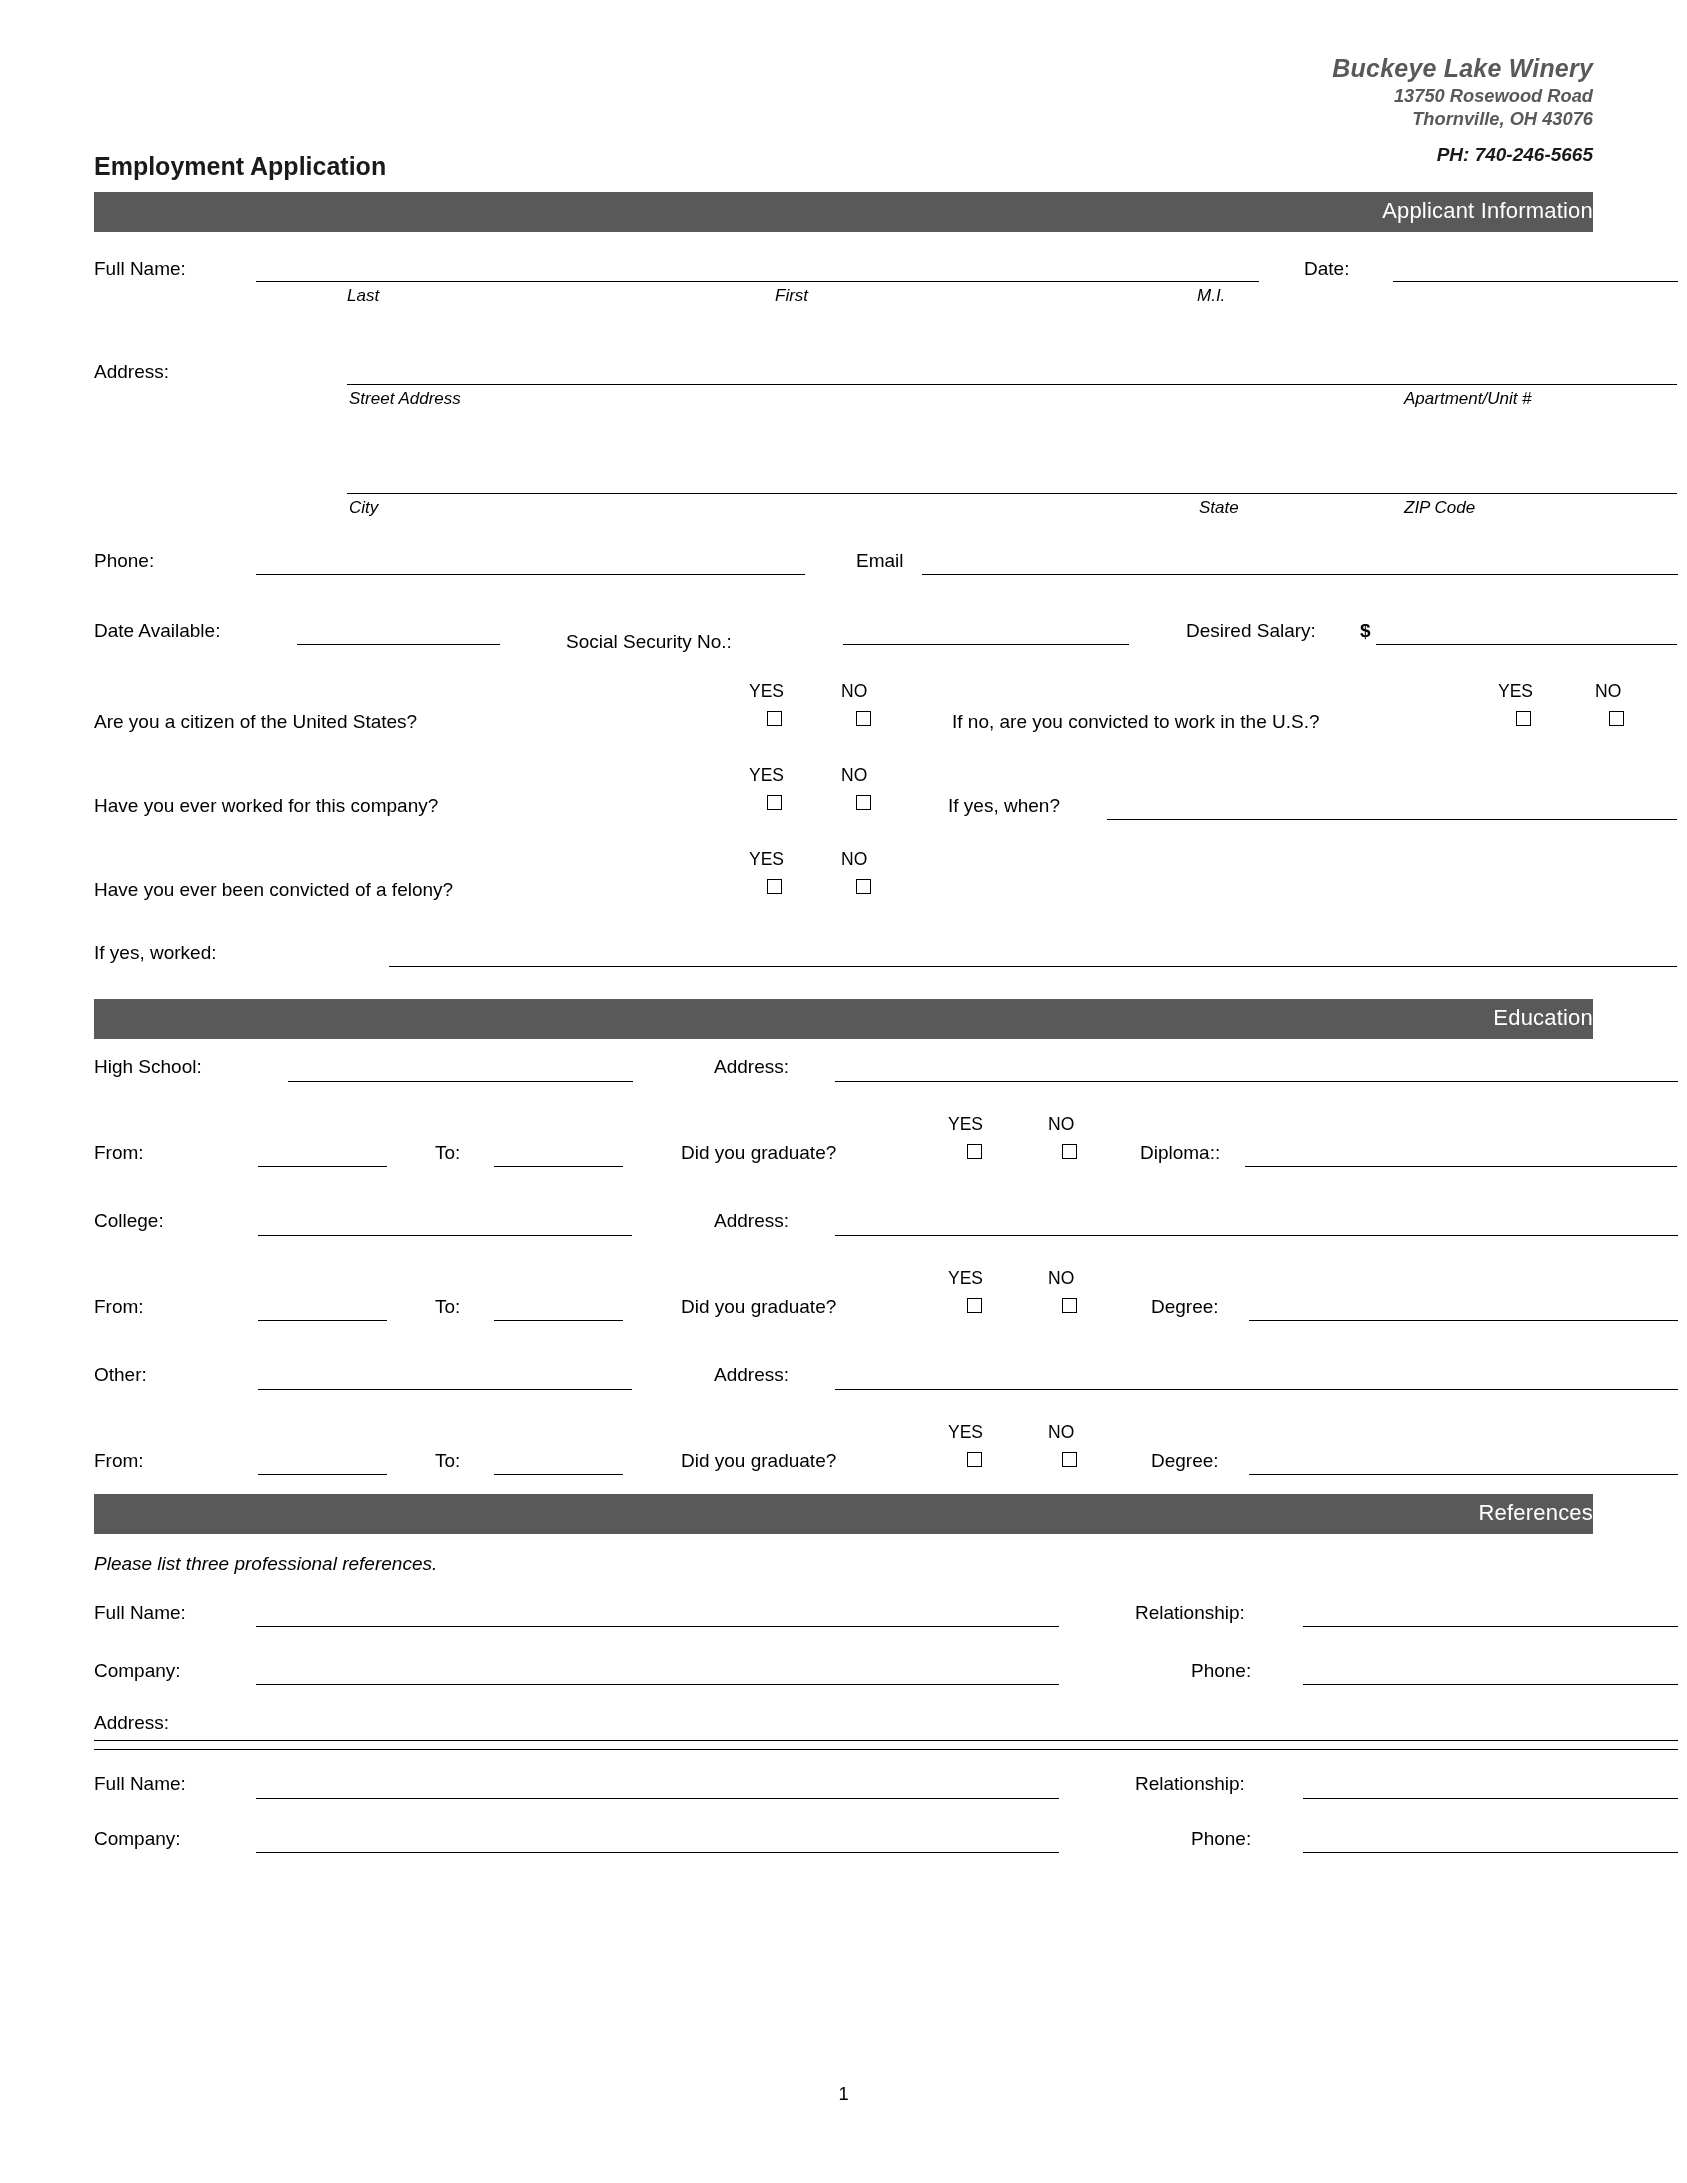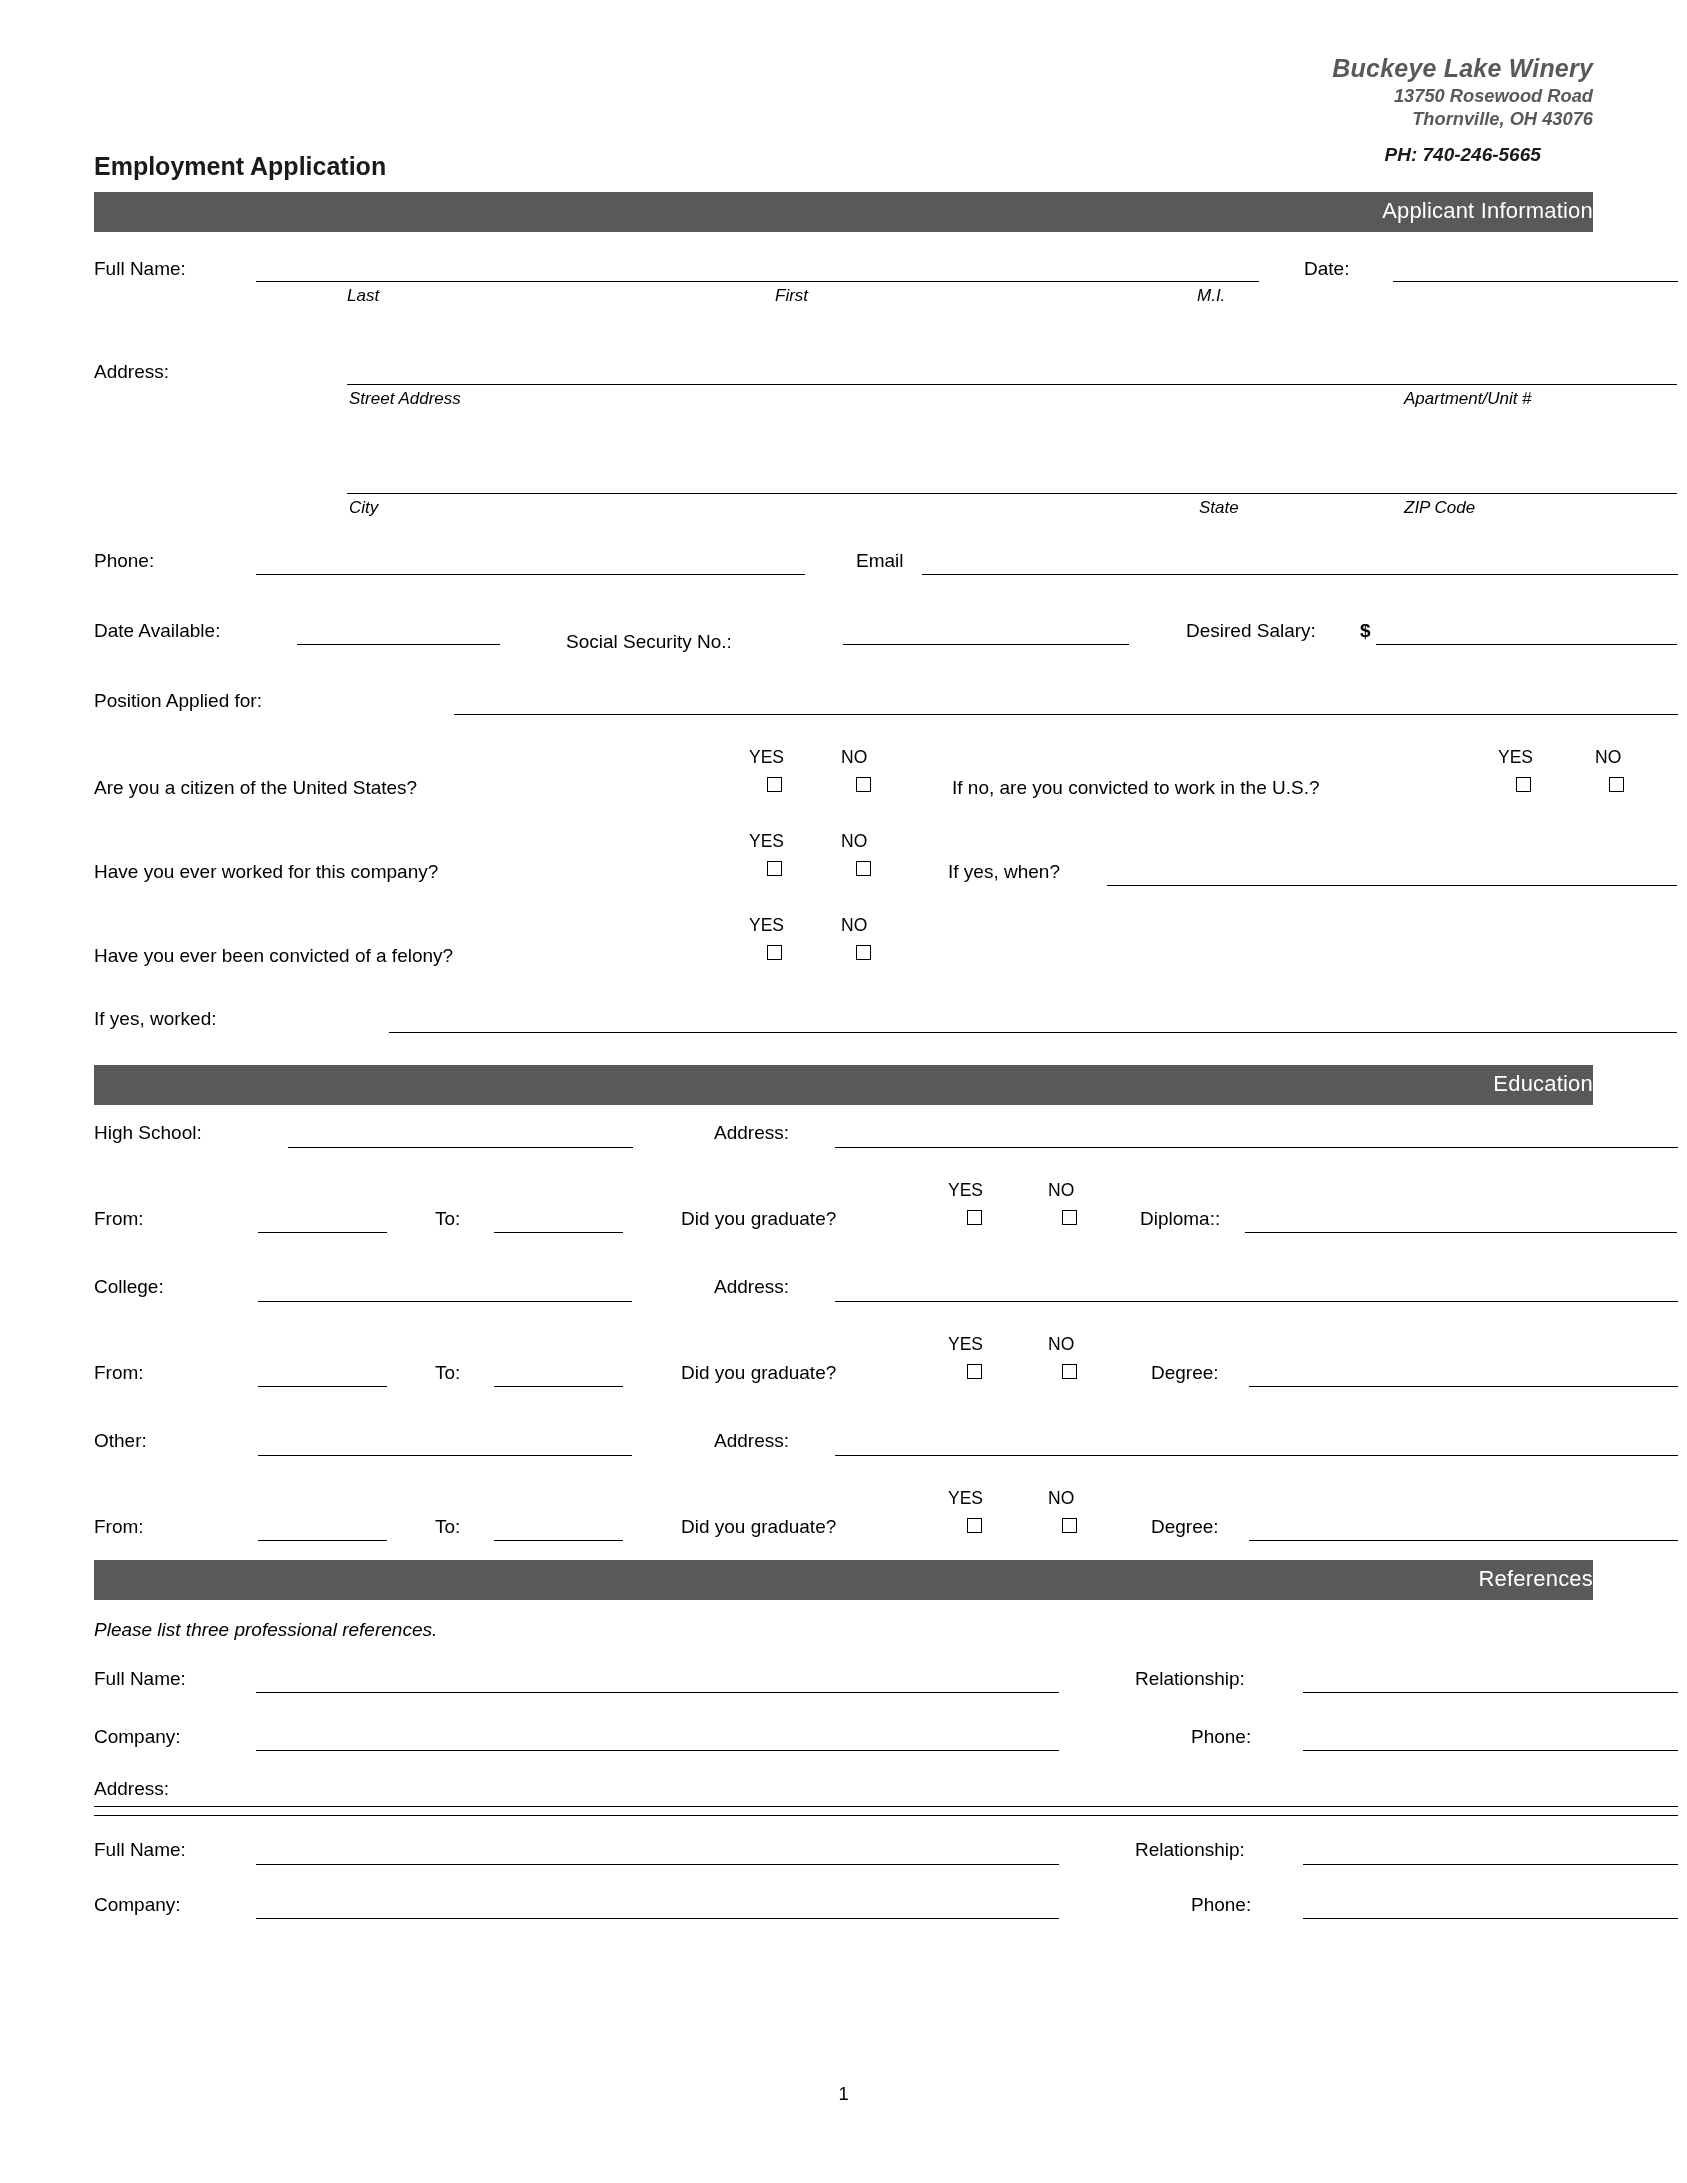--- a/index.html
+++ b/index.html
@@ -49,21 +49,20 @@
   .company-addr {
     font-size: 18.3px;
     font-weight: bold;
     color: #595959;
   }
   .company-phone {
     font-size: 19px;
     font-weight: bold;
     color: #1a1a1a;
     margin-top: 12.2px;
-    text-align: center;
   }
   .doc-title {
     position: absolute;
     left: 0;
     top: 100px;
     font-size: 25px;
     font-weight: bold;
     color: #1a1a1a;
   }
 
@@ -182,24 +181,20 @@
     <div class="row" style="height:70px;">
       <div class="lbl" style="left:0; top:15.7px;">Date Available:</div>
       <div class="line" style="left:203px; top:40px; width:203px;"></div>
       <div class="lbl" style="left:472px; top:27px;">Social Security No.:</div>
       <div class="line" style="left:749px; top:40px; width:286px;"></div>
       <div class="lbl" style="left:1092px; top:15.7px;">Desired Salary:</div>
       <div class="lbl" style="left:1266px; top:15.7px; font-weight:bold;">$</div>
       <div class="line" style="left:1282px; top:40px; width:301px;"></div>
     </div>
 
-    <div class="row" style="height:66px;">
-      <div class="lbl" style="left:0; top:15.7px;">Position Applied for:</div>
-      <div class="line" style="left:360px; top:40px; width:1224px;"></div>
-    </div>
 
     <div class="row" style="height:84px;">
       <div class="lbl" style="left:0; top:37px;">Are you a citizen of the United States?</div>
 
       <div class="ynlabel" style="left:655px; top:7px;">YES</div>
       <div class="ynlabel" style="left:747px; top:7px;">NO</div>
       <div class="cbox" style="left:673px; top:37px;"></div>
       <div class="cbox" style="left:762px; top:37px;"></div>
 
       <div class="lbl" style="left:858px; top:37px;">If no, are you convicted to work in the U.S.?</div>

